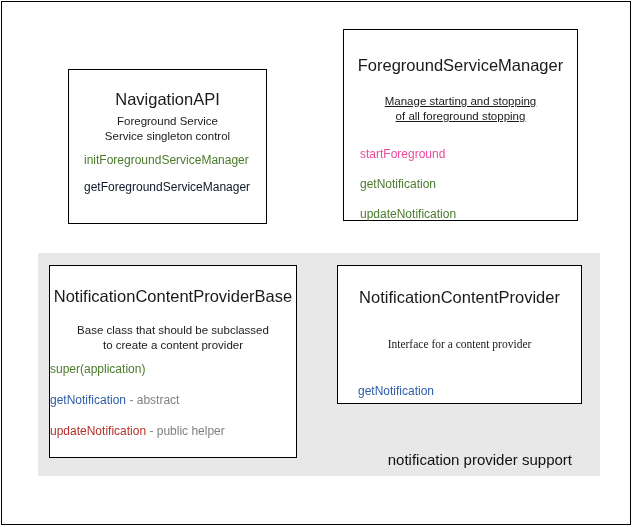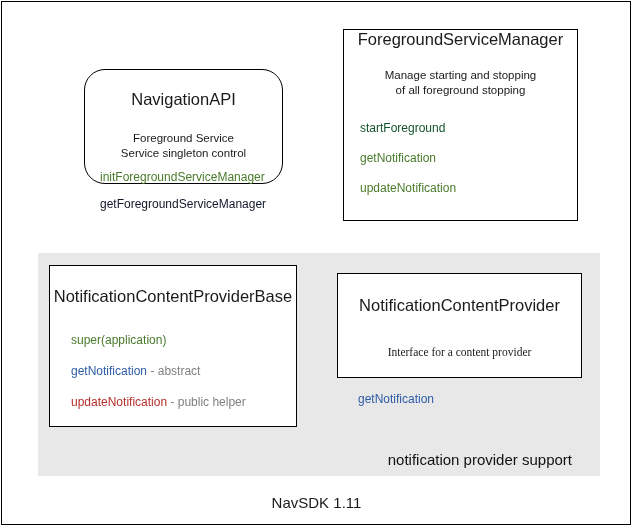--- a/index.html
+++ b/index.html
@@ -84,45 +84,45 @@
     line-height: 1.25;
     white-space: nowrap;
   }
 
   .annot {
     color: #808080;
   }
 
   
   #card-navigation-api {
-    left: 84px;  top: 69px;  width: 199px;  height: 115px; border-radius: 21px;
+    left: 68px;  top: 69px;  width: 199px;  height: 155px;
   }
   #card-navigation-api .card-title   { margin-top: 20px; }
-  #card-navigation-api .card-desc    { margin-top: 21px; }
+  #card-navigation-api .card-desc    { margin-top: 4px; }
   #card-navigation-api .method-list  { margin-top: 8px; padding-left: 15px; }
   #card-navigation-api .method       { margin-bottom: 12px; }
 
   #card-foreground-service-manager {
     left: 343px; top: 29px;  width: 235px;  height: 192px;
   }
-  #card-foreground-service-manager .card-title  { }
-  #card-foreground-service-manager .card-desc   { margin-top: 18px; }
+  #card-foreground-service-manager .card-title  { margin-top: 26px; }
+  #card-foreground-service-manager .card-desc   { margin-top: 18px; text-decoration: underline; }
   #card-foreground-service-manager .method-list { margin-top: 22px; padding-left: 16px; }
   #card-foreground-service-manager .method      { margin-bottom: 15px; }
 
   #card-notification-content-provider-base {
-    left: 49px; top: 265px; width: 248px; height: 162px;
+    left: 49px; top: 265px; width: 248px; height: 193px;
   }
   #card-notification-content-provider-base .card-title  { margin-top: 21px; }
   #card-notification-content-provider-base .card-desc   { margin-top: 16px; }
-  #card-notification-content-provider-base .method-list { margin-top: 26px; padding-left: 21px; }
+  #card-notification-content-provider-base .method-list { margin-top: 8px; }
   #card-notification-content-provider-base .method      { margin-bottom: 16px; }
 
   #card-notification-content-provider {
-    left: 337px; top: 273px; width: 245px; height: 105px;
+    left: 337px; top: 265px; width: 245px; height: 139px;
   }
   #card-notification-content-provider .card-title  { margin-top: 22px; }
   #card-notification-content-provider .card-desc   { margin-top: 29px; font-family: Liberation Serif, serif; }
   #card-notification-content-provider .method-list { margin-top: 32px; padding-left: 20px; }
   #card-notification-content-provider .method      { margin-bottom: 10px; }
 
   .footer-label {
     position: absolute;
     left: 0;
     right: 0;
@@ -160,33 +160,37 @@
   </div>
 
   <div class="card" id="card-foreground-service-manager">
     <div class="card-title">ForegroundServiceManager</div>
     <div class="card-desc">
       <div>Manage starting and stopping</div>
       <div>of all foreground stopping</div>
     </div>
     <div class="method-list">
       <div class="method">
-        <span style="color:#14532d">startForeground</span>
+        <span style="color:#ec4899">startForeground</span>
       </div>
       <div class="method">
         <span style="color:#4a7a2b">getNotification</span>
       </div>
       <div class="method">
         <span style="color:#4a7a2b">updateNotification</span>
       </div>
     </div>
   </div>
 
   <div class="card" id="card-notification-content-provider-base">
     <div class="card-title">NotificationContentProviderBase</div>
+    <div class="card-desc">
+      <div>Base class that should be subclassed</div>
+      <div>to create a content provider</div>
+    </div>
     <div class="method-list">
       <div class="method">
         <span style="color:#4a7a2b">super(application)</span><span class="annot"></span>
       </div>
       <div class="method">
         <span style="color:#2d5ca6">getNotification</span><span class="annot"> - abstract</span>
       </div>
       <div class="method">
         <span style="color:#b5302a">updateNotification</span><span class="annot"> - public helper</span>
       </div>
@@ -198,15 +202,14 @@
     <div class="card-desc">
       <div>Interface for a content provider</div>
     </div>
     <div class="method-list">
       <div class="method">
         <span style="color:#2d5ca6">getNotification</span>
       </div>
     </div>
   </div>
 
-  <div class="footer-label">NavSDK 1.11</div>
 
 </div>
 
 </body></html>

